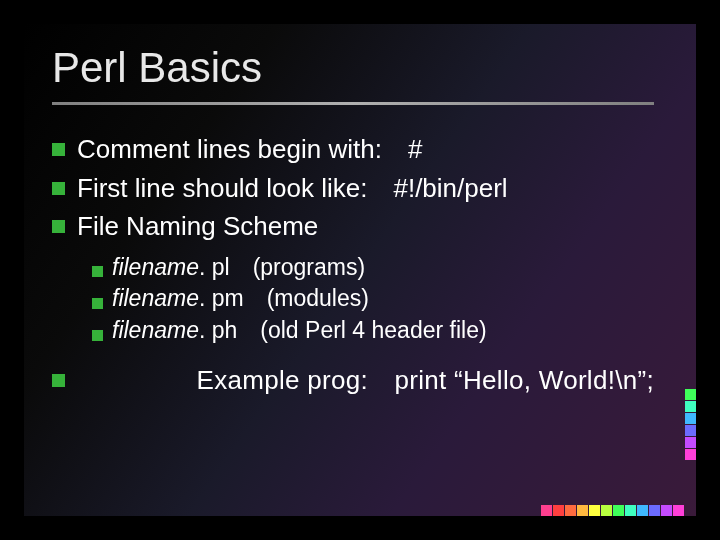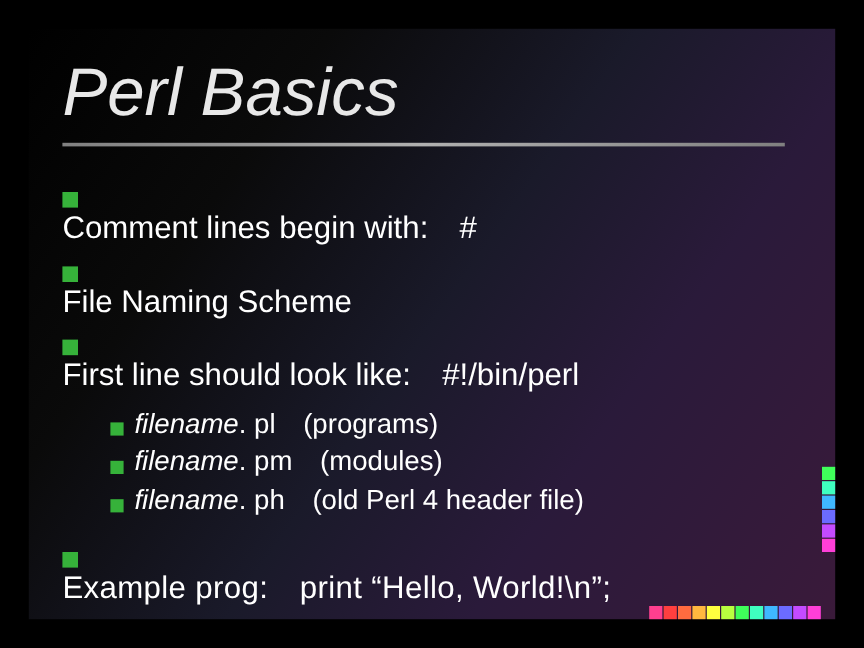--- a/index.html
+++ b/index.html
@@ -13,36 +13,34 @@
     position: absolute;
     left: 24px;
     top: 24px;
     width: 672px;
     height: 492px;
     background: linear-gradient(125deg, #000000 0%, #0a0a0a 25%, #1a1a2a 50%, #2a1a3a 70%, #3a1a3a 100%);
     padding: 20px 42px 20px 28px;
     color: #fff;
   }
   .title {
-    font-size: 56px;
+    font-size: 42px;
     font-weight: normal;
     color: #e8e8e8;
     margin-bottom: 10px;
-    font-style: italic;
   }
   .rule {
     height: 3px;
     background: linear-gradient(90deg, #808080 0%, #b0b0b0 50%, #808080 100%);
     margin-bottom: 28px;
   }
   .bullet-row {
     display: flex;
     align-items: flex-start;
     margin-bottom: 6px;
-    flex-direction: column;
   }
   .bullet {
     width: 13px;
     height: 13px;
     background: #36b23a;
     flex: 0 0 13px;
     margin-top: 10px;
     margin-right: 12px;
   }
   .bullet-text {
@@ -103,26 +101,26 @@
   <div class="title">Perl Basics</div>
   <div class="rule"></div>
 
   <div class="bullet-row">
     <div class="bullet"></div>
     <div class="bullet-text">Comment lines begin with: #</div>
   </div>
 
   <div class="bullet-row">
     <div class="bullet"></div>
-    <div class="bullet-text">File Naming Scheme</div>
+    <div class="bullet-text">First line should look like: #!/bin/perl</div>
   </div>
 
   <div class="bullet-row">
     <div class="bullet"></div>
-    <div class="bullet-text">First line should look like: #!/bin/perl</div>
+    <div class="bullet-text">File Naming Scheme</div>
   </div>
 
   <div class="sub-list">
     <div class="sub-row">
       <div class="sub-bullet"></div>
       <div class="sub-text"><span class="italic">filename</span><span>. pl</span> <span>(programs)</span></div>
     </div>
     <div class="sub-row">
       <div class="sub-bullet"></div>
       <div class="sub-text"><span class="italic">filename</span><span>. pm</span> <span>(modules)</span></div>

